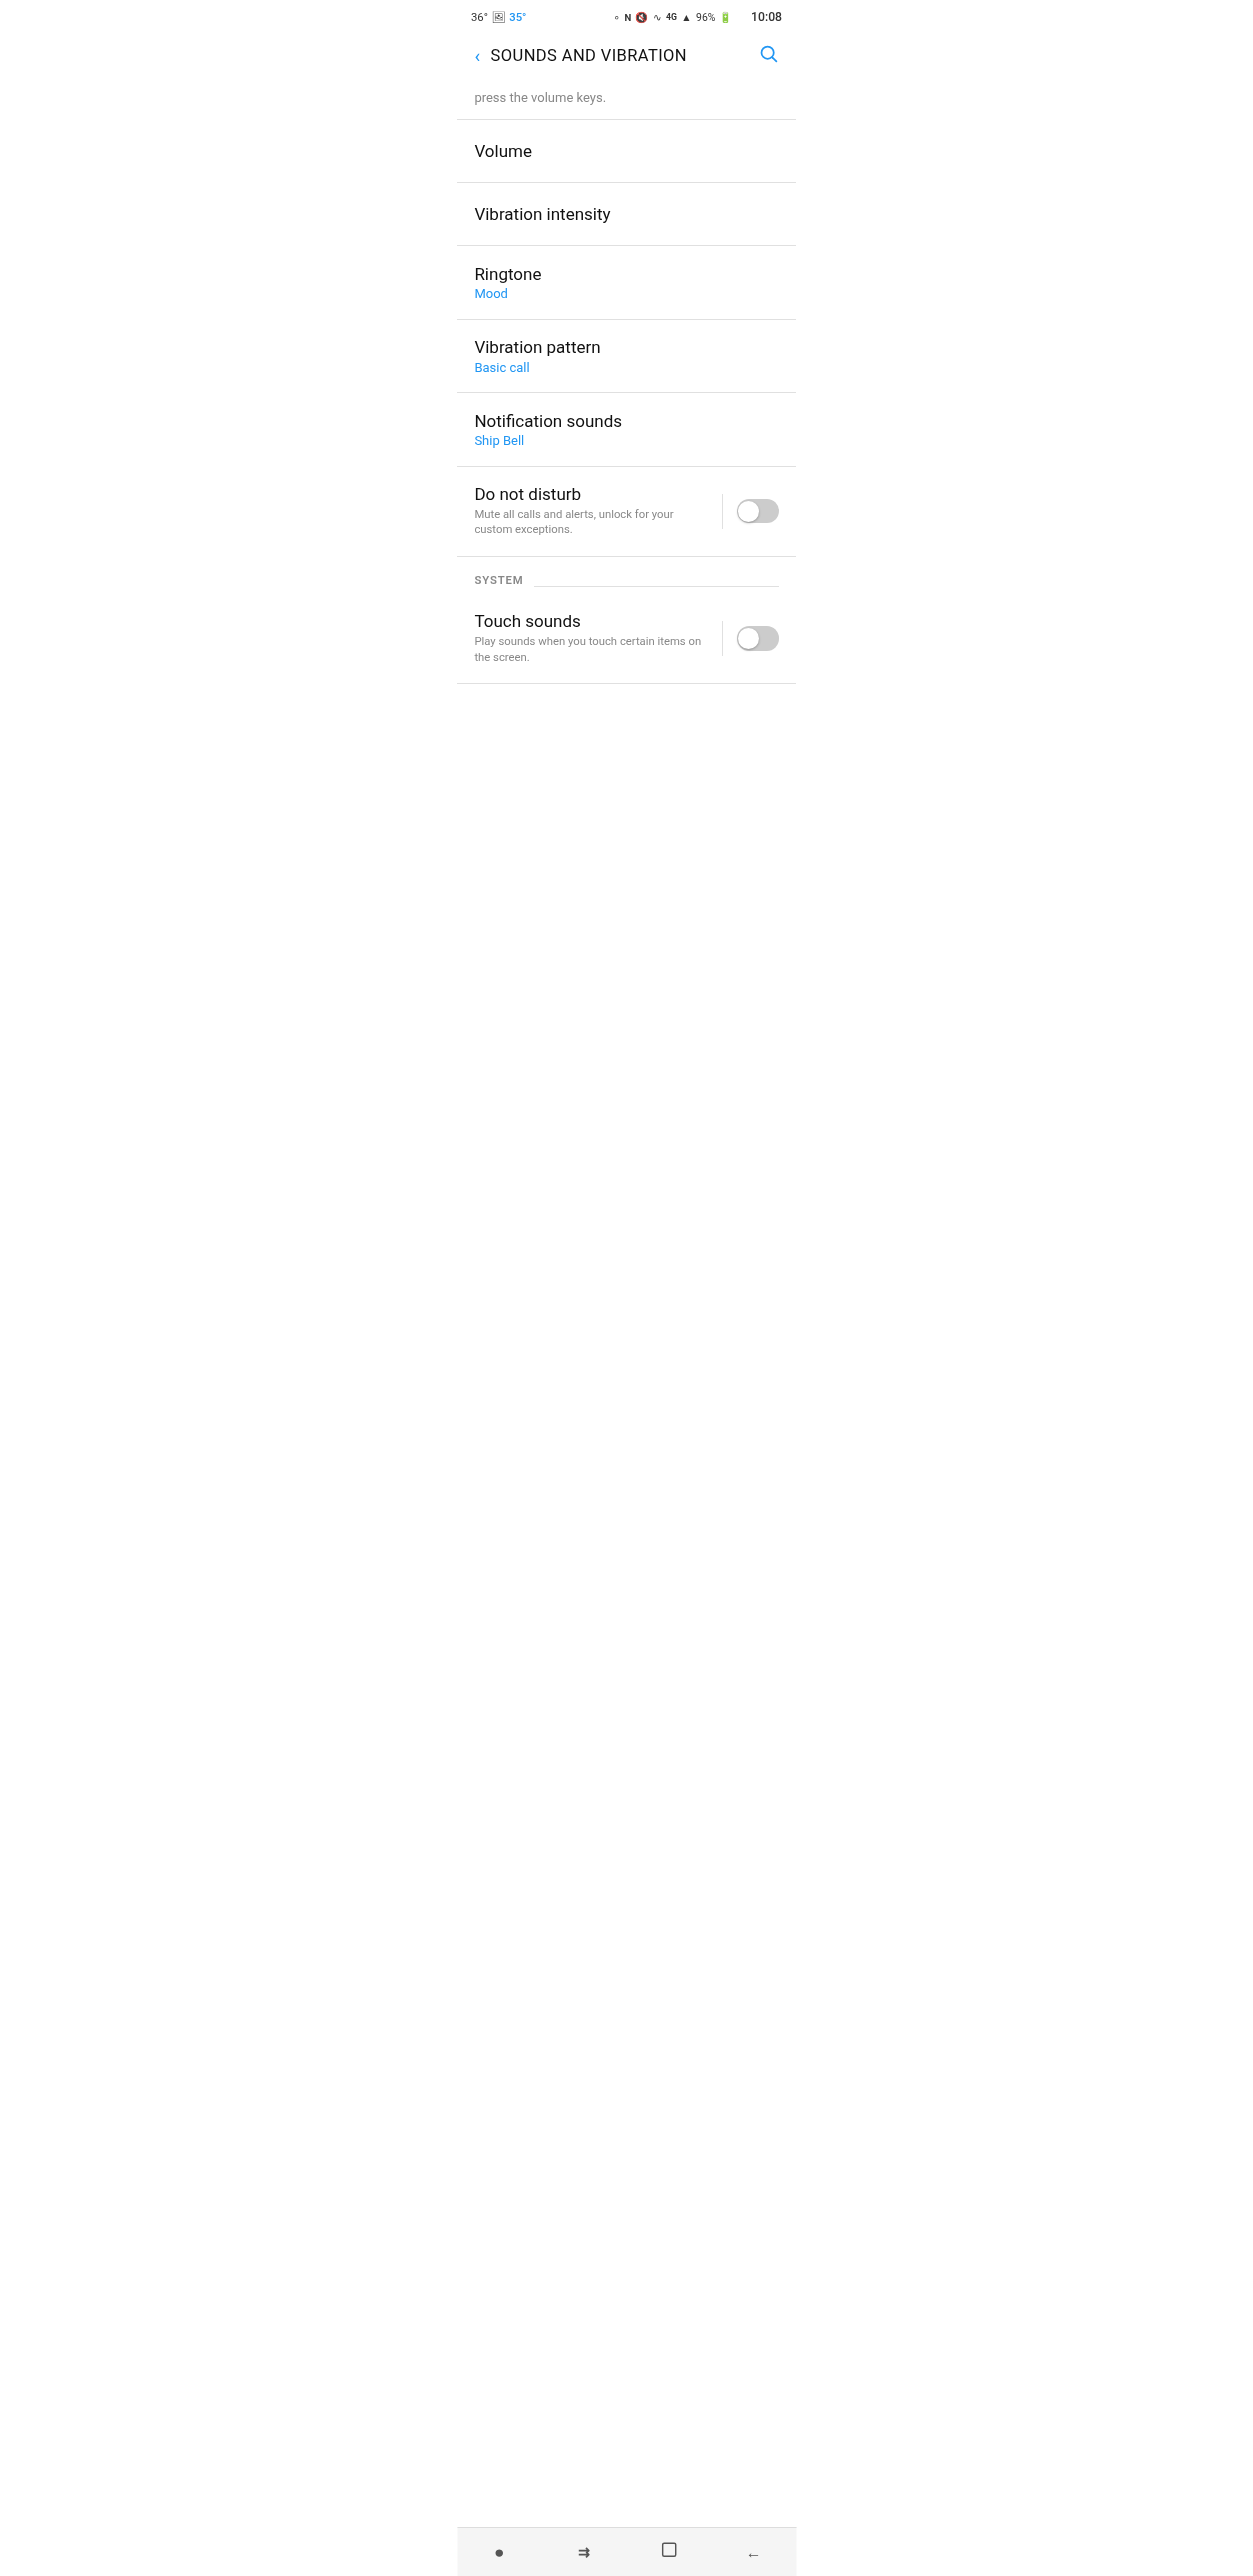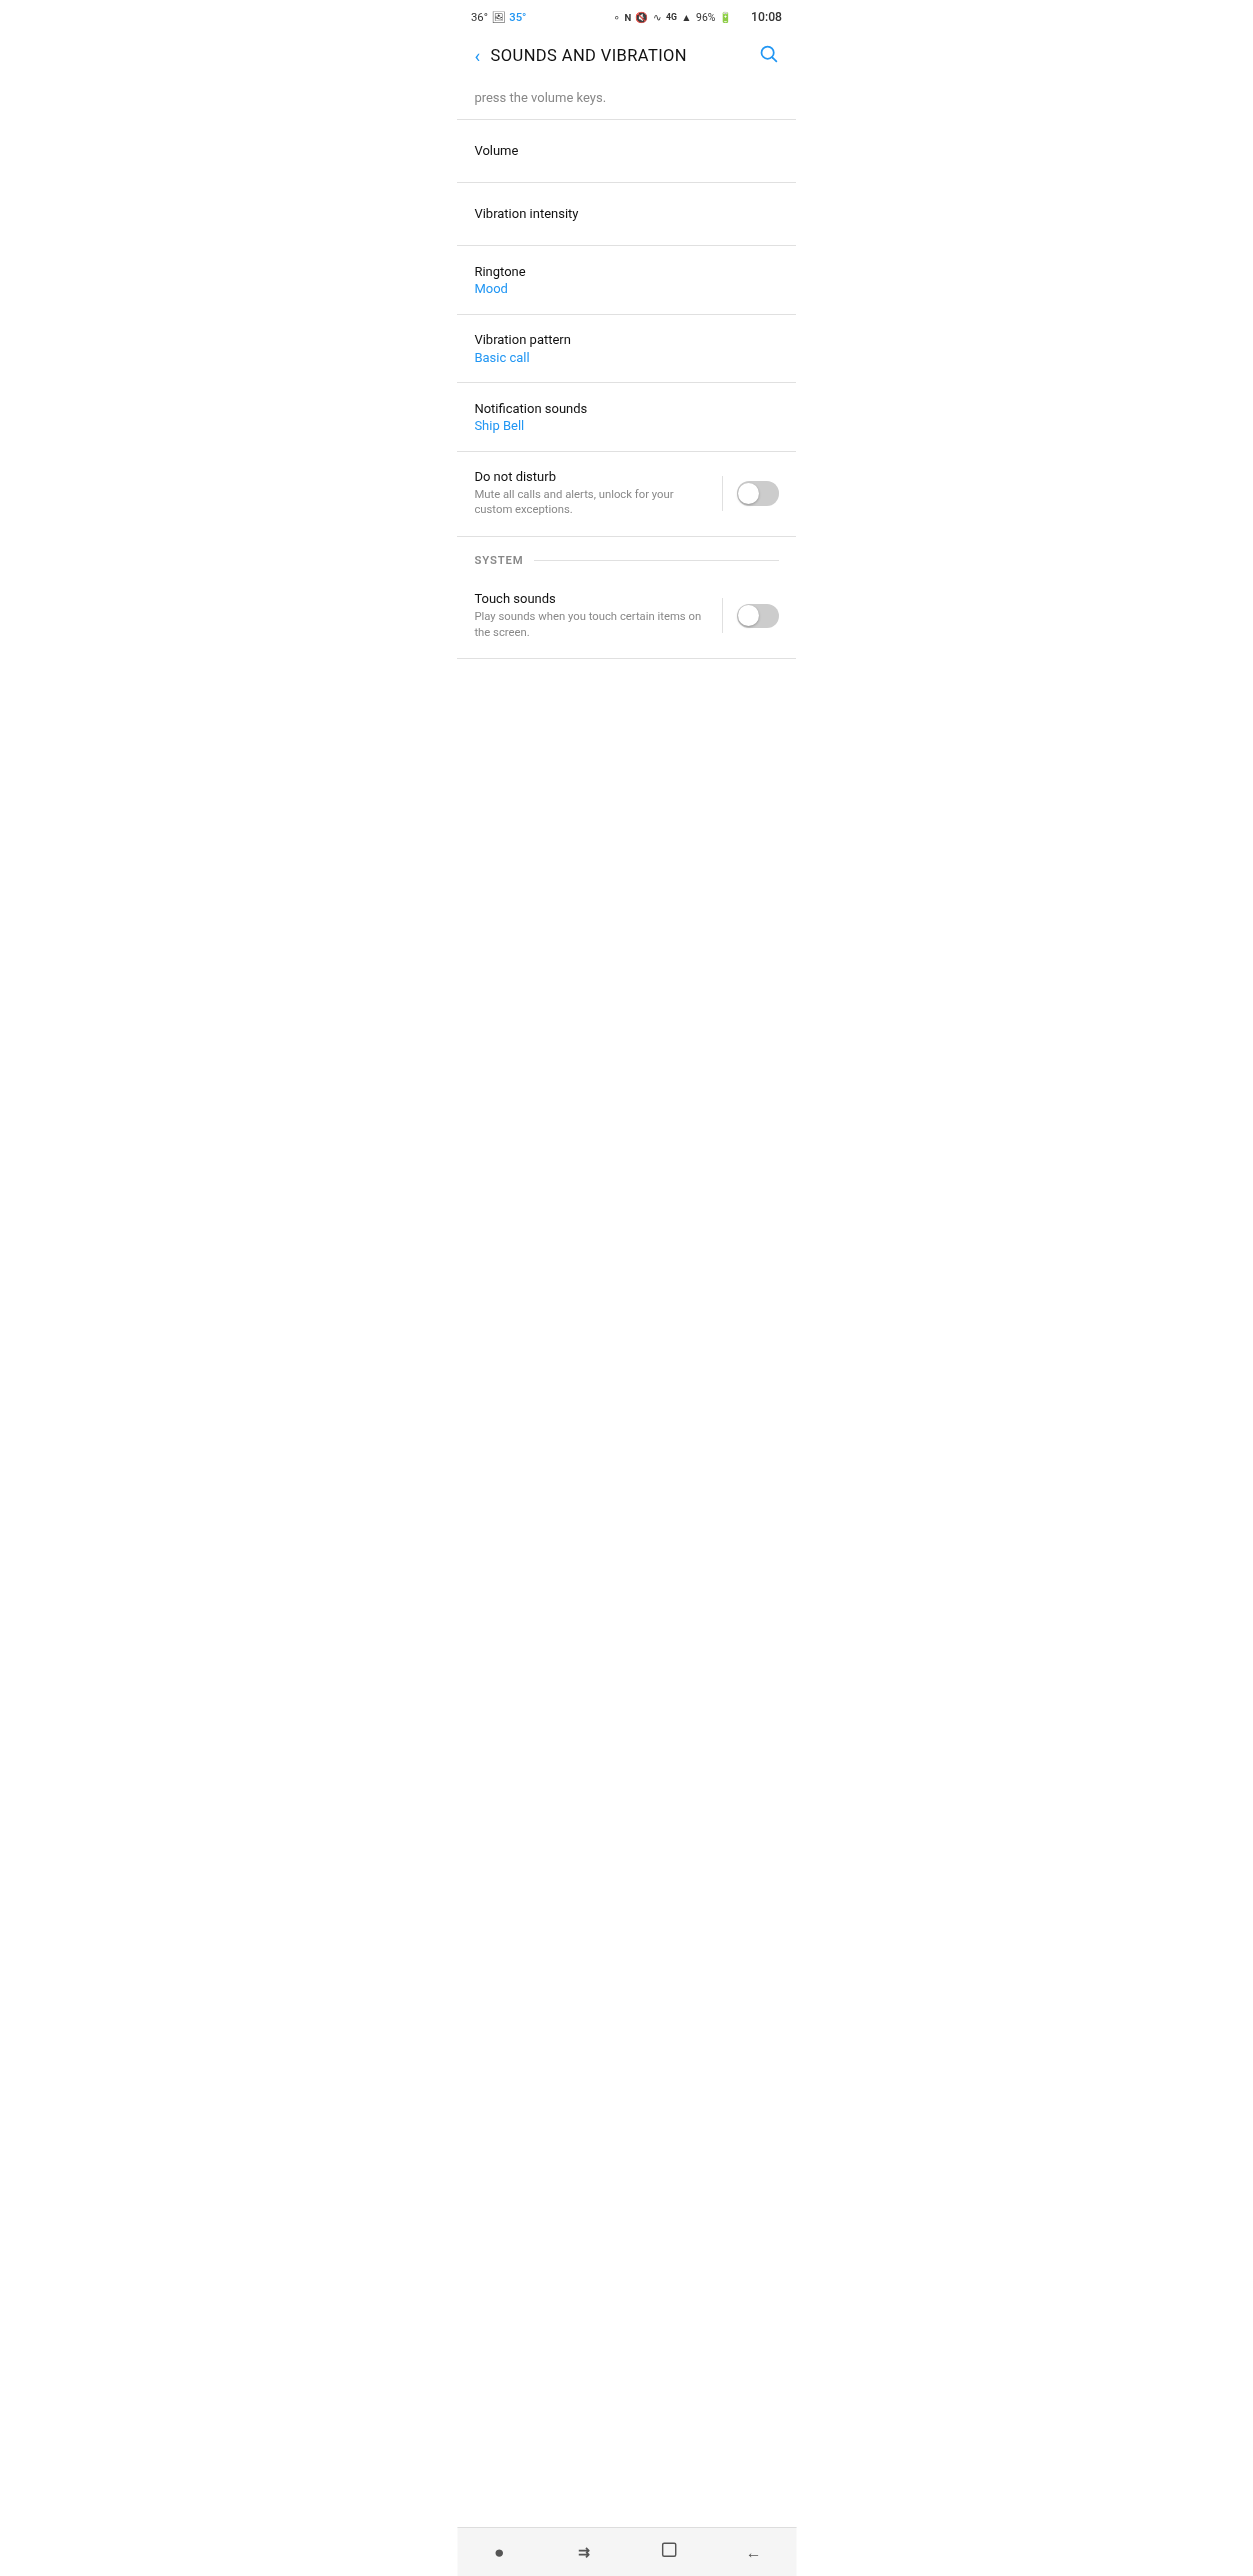--- a/index.html
+++ b/index.html
@@ -104,21 +104,21 @@
       align-items: center;
       justify-content: space-between;
       min-height: 63px;
     }
 
     .item-text {
       flex: 1;
     }
 
     .item-title {
-      font-size: 13px;
+      font-size: 17px;
       color: #111;
       font-weight: 400;
       margin-bottom: 1.7px;
     }
 
     .item-subtitle {
       font-size: 13px;
       color: #2196F3;
       margin-top: 2.6px;
     }
@@ -164,21 +164,21 @@
       top: 1.7px;
       left: 1.7px;
       transition: left 0.2s;
       box-shadow: 0 0.9px 2.6px rgba(0,0,0,0.3);
     }
 
     
     .section-header {
       padding: 17.4px 17.4px 7px 17.4px;
       display: flex;
-      align-items: center;
+      align-items: flex-end;
       gap: 10.4px;
     }
 
     .section-header-text {
       font-size: 11.3px;
       font-weight: 600;
       color: #888;
       letter-spacing: 0.9px;
       white-space: nowrap;
     }

